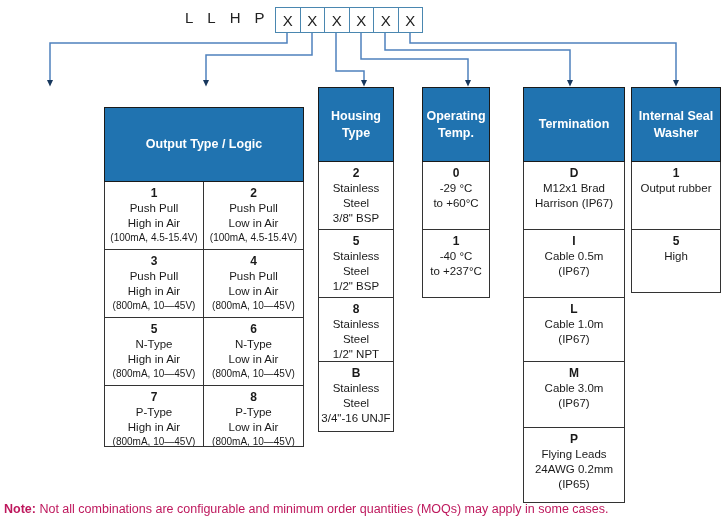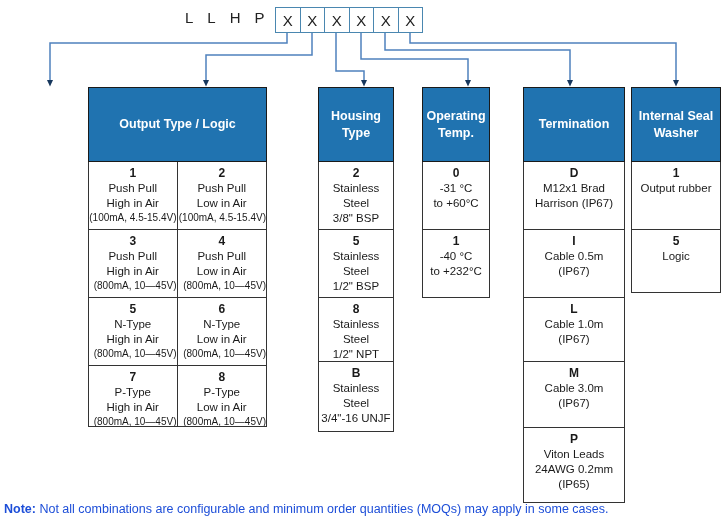--- a/index.html
+++ b/index.html
@@ -26,24 +26,24 @@
               border:1px solid #1a1a1a;box-sizing:border-box;padding:0 4px;}
   .cell{box-sizing:border-box;background:#fff;border:1px solid #333;border-top:none;
         text-align:center;padding-top:4px;overflow:hidden;}
   .row{display:flex;}
   .cell2{box-sizing:border-box;background:#fff;width:50%;text-align:center;
          padding-top:4px;overflow:hidden;}
   .cell2.left{border-left:1px solid #333;border-right:1px solid #333;border-bottom:1px solid #333;}
   .cell2.right{border-right:1px solid #333;border-bottom:1px solid #333;}
   .code{font-weight:bold;font-size:12px;line-height:14px;margin-bottom:1px;}
   .line{font-size:11.5px;line-height:15px;}
-  .line.small{font-size:10px;line-height:14px;text-align:right;}
-
-  
-  .note{position:absolute;left:4px;top:502px;font-size:12.5px;color:#1d4ed8;}
+  .line.small{font-size:10px;line-height:14px;}
+
+  
+  .note{position:absolute;left:4px;top:502px;font-size:12.5px;color:#be185d;}
   .note-label{font-weight:bold;}
 </style>
 </head>
 <body>
 
 <div class="canvas">
 
   <div class="prefix">
     <span>L</span>
     <span>L</span>
@@ -68,21 +68,21 @@
     </defs>
     <polyline points="287,33 287,43 50,43 50,80" fill="none" stroke="#4f81bd" stroke-width="1.5" marker-end="url(#arr)"></polyline>
     <polyline points="312,33 312,55 206,55 206,80" fill="none" stroke="#4f81bd" stroke-width="1.5" marker-end="url(#arr)"></polyline>
     <polyline points="336,33 336,71 364,71 364,80" fill="none" stroke="#4f81bd" stroke-width="1.5" marker-end="url(#arr)"></polyline>
     <polyline points="361,33 361,59 468,59 468,80" fill="none" stroke="#4f81bd" stroke-width="1.5" marker-end="url(#arr)"></polyline>
     <polyline points="385,33 385,50 570,50 570,80" fill="none" stroke="#4f81bd" stroke-width="1.5" marker-end="url(#arr)"></polyline>
     <polyline points="410,33 410,43 676,43 676,80" fill="none" stroke="#4f81bd" stroke-width="1.5" marker-end="url(#arr)"></polyline>
   </svg>
 
 
-  <div class="col" style="left:88px;width:179px;">
+  <div class="col" style="left:104px;width:200px;margin-top:20px;">
     <div class="col-header">Output Type / Logic</div>
     <div class="row" style="height:68px;">
       <div class="cell2 left">
         <div class="code">1</div>
         <div class="line">Push Pull</div>
         <div class="line">High in Air</div>
         <div class="line small">(100mA, 4.5-15.4V)</div>
       </div>
       <div class="cell2 right">
         <div class="code">2</div>
@@ -156,27 +156,27 @@
       <div class="code">B</div>
       <div class="line">Stainless Steel</div>
       <div class="line">3/4"-16 UNJF</div>
     </div>
   </div>
 
   <div class="col" style="left:422px;width:68px;">
     <div class="col-header">Operating Temp.</div>
     <div class="cell" style="height:68px;">
       <div class="code">0</div>
-      <div class="line">-31 °C</div>
+      <div class="line">-29 °C</div>
       <div class="line">to +60°C</div>
     </div>
     <div class="cell" style="height:68px;">
       <div class="code">1</div>
       <div class="line">-40 °C</div>
-      <div class="line">to +232°C</div>
+      <div class="line">to +237°C</div>
     </div>
   </div>
 
   <div class="col" style="left:523px;width:102px;">
     <div class="col-header">Termination</div>
     <div class="cell" style="height:68px;">
       <div class="code">D</div>
       <div class="line">M12x1 Brad</div>
       <div class="line">Harrison (IP67)</div>
     </div>
@@ -190,35 +190,35 @@
       <div class="line">Cable 1.0m</div>
       <div class="line">(IP67)</div>
     </div>
     <div class="cell" style="height:66px;">
       <div class="code">M</div>
       <div class="line">Cable 3.0m</div>
       <div class="line">(IP67)</div>
     </div>
     <div class="cell" style="height:75px;">
       <div class="code">P</div>
-      <div class="line">Viton Leads</div>
+      <div class="line">Flying Leads</div>
       <div class="line">24AWG 0.2mm</div>
       <div class="line">(IP65)</div>
     </div>
   </div>
 
   <div class="col" style="left:631px;width:90px;">
     <div class="col-header">Internal Seal Washer</div>
     <div class="cell" style="height:68px;">
       <div class="code">1</div>
       <div class="line">Output rubber</div>
     </div>
     <div class="cell" style="height:63px;">
       <div class="code">5</div>
-      <div class="line">Logic</div>
+      <div class="line">High</div>
     </div>
   </div>
 
   <div class="note">
     <span class="note-label">Note:</span>
     <span>Not all combinations are configurable and minimum order quantities (MOQs) may apply in some cases.</span>
   </div>
 
 </div>
 

